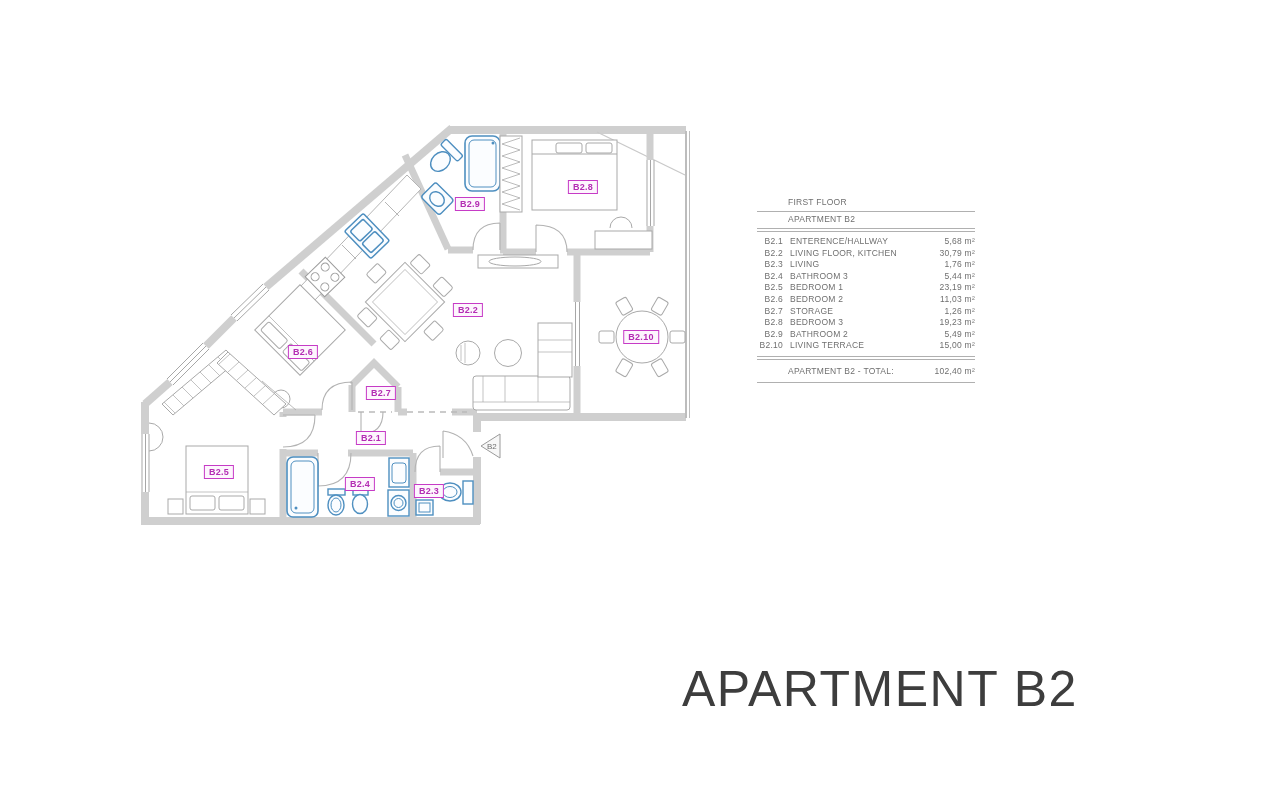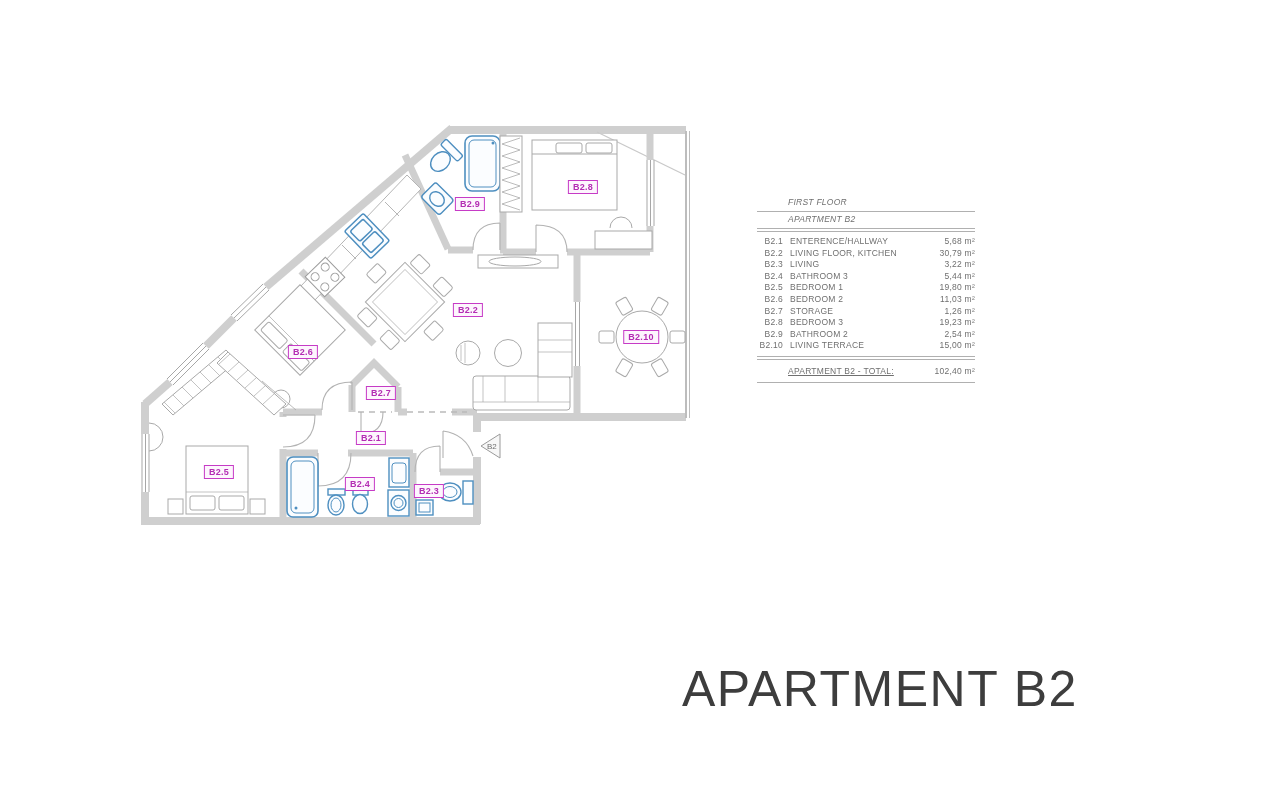--- a/index.html
+++ b/index.html
@@ -10,31 +10,31 @@
 
   
   .room-label{position:absolute;transform:translate(-50%,-50%);
     border:1px solid #c63bc6;background:#fdf5fd;color:#b32cb3;
     font-size:9px;font-weight:bold;letter-spacing:.3px;
     padding:1px 4px 1px 4px;white-space:nowrap;line-height:10px;}
 
   
   .legend{position:absolute;left:757px;top:195px;width:218px;
     font-size:8.5px;color:#6f6f6f;letter-spacing:.25px;}
-  .legend .hdr{padding:2px 0 4px 31px;font-style:italic;}
+  .legend .hdr{padding:2px 0 4px 31px;}
   .rule{border:0;border-top:1px solid #b0b0b0;margin:0;}
   .rule-dbl{border:0;border-top:1px solid #b0b0b0;border-bottom:1px solid #b0b0b0;
     height:2px;margin:0;}
   .rows{padding:4px 0 4px 0;}
   .lrow{display:flex;line-height:11.6px;}
   .lcode{width:26px;text-align:right;flex:none;}
   .lname{flex:1;padding-left:7px;}
   .larea{text-align:right;flex:none;}
   .total{display:flex;padding:6px 0 5px 0;line-height:11px;}
-  .tlabel{flex:1;padding-left:31px;text-decoration:underline;}
+  .tlabel{flex:1;padding-left:31px;}
 
   
   .big-title{position:absolute;left:682px;top:660px;font-size:50px;
     color:#3d3d3d;letter-spacing:1.5px;white-space:nowrap;}
 </style>
 </head>
 <body>
 
 <div id="stage">
 
@@ -256,51 +256,51 @@
           <span class="larea">5,68 m²</span>
         </div>
         <div class="lrow">
           <span class="lcode">B2.2</span>
           <span class="lname">LIVING FLOOR, KITCHEN</span>
           <span class="larea">30,79 m²</span>
         </div>
         <div class="lrow">
           <span class="lcode">B2.3</span>
           <span class="lname">LIVING</span>
-          <span class="larea">3,22 m²</span>
+          <span class="larea">1,76 m²</span>
         </div>
         <div class="lrow">
           <span class="lcode">B2.4</span>
           <span class="lname">BATHROOM 3</span>
           <span class="larea">5,44 m²</span>
         </div>
         <div class="lrow">
           <span class="lcode">B2.5</span>
           <span class="lname">BEDROOM 1</span>
-          <span class="larea">19,80 m²</span>
+          <span class="larea">23,19 m²</span>
         </div>
         <div class="lrow">
           <span class="lcode">B2.6</span>
           <span class="lname">BEDROOM 2</span>
           <span class="larea">11,03 m²</span>
         </div>
         <div class="lrow">
           <span class="lcode">B2.7</span>
           <span class="lname">STORAGE</span>
           <span class="larea">1,26 m²</span>
         </div>
         <div class="lrow">
           <span class="lcode">B2.8</span>
           <span class="lname">BEDROOM 3</span>
           <span class="larea">19,23 m²</span>
         </div>
         <div class="lrow">
           <span class="lcode">B2.9</span>
           <span class="lname">BATHROOM 2</span>
-          <span class="larea">2,54 m²</span>
+          <span class="larea">5,49 m²</span>
         </div>
         <div class="lrow">
           <span class="lcode">B2.10</span>
           <span class="lname">LIVING TERRACE</span>
           <span class="larea">15,00 m²</span>
         </div>
       </div>
   <hr class="rule-dbl">
   <div class="total">
     <span class="tlabel">APARTMENT B2 - TOTAL:</span>

